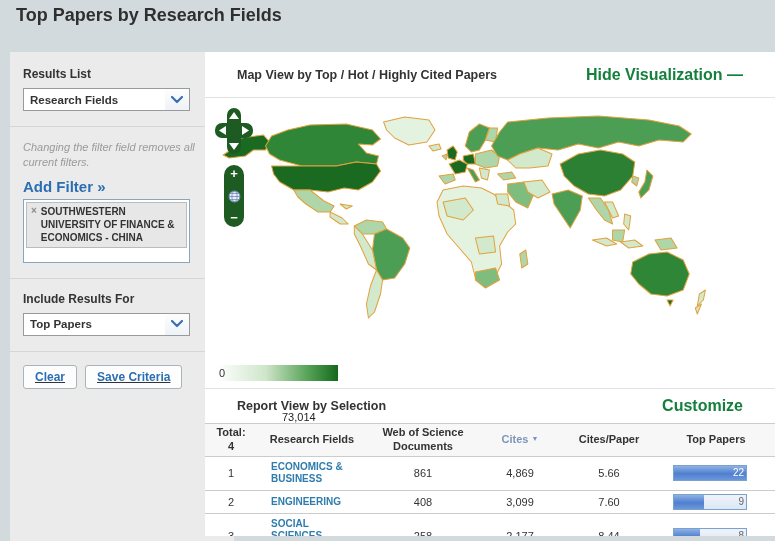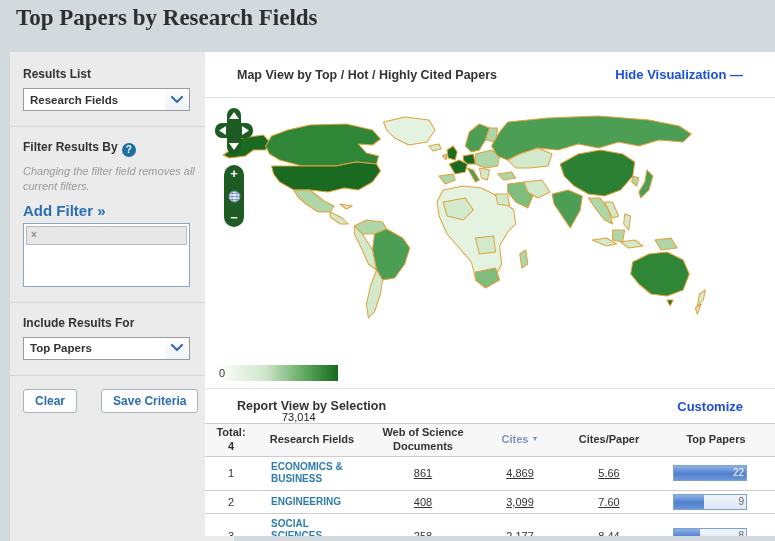--- a/index.html
+++ b/index.html
@@ -6,21 +6,21 @@
   html,body { width:775px; height:541px; overflow:hidden; }
   body {
     font-family:"Liberation Sans", sans-serif;
     background:#d3dadd;
     color:#333;
     font-size:12px;
     position:relative;
   }
   
   .page-header { height:52px; padding:5px 0 0 16px; }
-  .page-title { font-size:23px; font-weight:bold; color:#2f2f2f;font-family:Liberation Serif, serif; }
+  .page-title { font-size:18px; font-weight:bold; color:#2f2f2f; }
 
   
   .sidebar {
     position:absolute; left:10px; top:52px; bottom:0; width:224px;
     background:#ebebeb; padding:15px 13px 0 13px;
   }
   .side-label { font-weight:bold; font-size:12px; color:#333; margin-bottom:7px; }
   .dropdown {
     width:167px; height:23px; background:#fff; border:1px solid #9a9a9a;
     display:flex; align-items:center; cursor:pointer;
@@ -41,38 +41,38 @@
   .add-filter { color:#2a6eb3; font-weight:bold; font-size:15px; text-decoration:none; display:inline-block; margin-bottom:4px; cursor:pointer; }
   .filter-box {
     width:167px; height:64px; background:#fff; border:1px solid #8aa5bf; overflow:hidden;
   }
   .filter-chip {
     margin:2px; background:#e7e7e7; border:1px solid #bbb; padding:2px 4px 3px 4px;
     display:flex; gap:4px; cursor:default;
   }
   .chip-x { color:#8a8a8a; font-weight:bold; font-size:10px; line-height:1.2; cursor:pointer; }
   .chip-text { font-weight:bold; font-size:10px; color:#333; line-height:1.3; }
-  .side-buttons { display:flex; gap:24px; }
+  .side-buttons { display:flex; gap:8px;text-decoration:underline; }
   .btn {
     background:#fdfdfd; border:1px solid #a9b4ba; border-radius:3px;
     color:#2a6eb3; font-weight:bold; font-size:12px; padding:4px 11px; cursor:pointer;
     font-family:"Liberation Sans", sans-serif;
   }
 
   
   .main {
     position:absolute; left:205px; top:52px; right:0; bottom:5px;
     background:#fff; overflow:hidden;
   }
   .section-head {
     display:flex; justify-content:space-between; align-items:center;
     padding:0 32px; height:45px;
   }
   .section-title { font-weight:bold; font-size:12.5px; color:#333; }
-  .blue-link { color:#1d4ed8; font-weight:bold; font-size:13px; text-decoration:none; cursor:pointer; }
+  .blue-link { color:#15803d; font-weight:bold; font-size:16px; text-decoration:none; cursor:pointer; }
   .h-divider { border-top:1px solid #e2e2e2; }
 
   
   .map-area { position:relative; height:256px; background:#fff; }
   .map-area svg.world { display:block; width:100%; height:100%; }
   .map-controls { position:absolute; left:10px; top:10px; width:40px; }
   .zoom-pill {
     width:20px; height:62px; background:#1d5b22; border-radius:10px; margin:8px 0 0 9px;
     display:flex; flex-direction:column; align-items:center; justify-content:space-between;
     padding:3px 0; color:#fff; font-weight:bold; cursor:pointer;
@@ -95,21 +95,21 @@
   }
   .t-header {
     background:#f7f7f7; border-top:1px solid #ccc; border-bottom:1px solid #ccc;
     min-height:30px; font-weight:bold; font-size:11px; color:#333;
   }
   .t-header > div { text-align:center; line-height:1.25; padding:2px 0; }
   .th-cites { color:#7d95bc; cursor:pointer; }
   .sort-caret { font-size:7px; color:#6f96c8; vertical-align:2px; }
   .t-row { border-bottom:1px solid #ccc; font-size:11px; color:#333; }
   .t-row .rank { text-align:center; }
-  .t-row .num { text-align:center;text-decoration:underline; }
+  .t-row .num { text-align:center; }
   .field-link {
     display:inline-block; max-width:82px; color:#2e7cad; font-weight:bold; font-size:10px;
     line-height:1.25; text-decoration:none; cursor:pointer;
   }
   .cell-field { padding:4px 0 4px 14px; }
   .row-1 { min-height:27px; }
   .row-2 { min-height:23px; }
   .row-3 { min-height:33px; }
   .cell-bar { display:flex; justify-content:flex-end; padding-right:28px; }
   .bar-track {
@@ -139,29 +139,27 @@
     <span class="dd-value">Research Fields</span>
     <span class="dd-arrow">
       <svg width="12" height="8" viewBox="0 0 12 8">
           <path d="M1,1 L6,6 L11,1" fill="none" stroke="#3b6fb3" stroke-width="2.2" stroke-linecap="round" stroke-linejoin="round"></path>
         </svg>
     </span>
   </div>
 
   <div class="side-divider"></div>
 
-  <div class="side-label">
-    <span>Filter Results By</span><span class="help-icon">?</span>
-  </div>
   <div class="side-note">Changing the filter field removes all current filters.</div>
   <a class="add-filter">Add Filter »</a>
 
   <div class="filter-box">
     <div class="filter-chip">
       <span class="chip-x">×</span>
+      <span class="chip-text">SOUTHWESTERN UNIVERSITY OF FINANCE &amp; ECONOMICS - CHINA</span>
     </div>
   </div>
 
   <div class="side-divider"></div>
 
   <div class="side-label">Include Results For</div>
   <div class="dropdown">
     <span class="dd-value">Top Papers</span>
     <span class="dd-arrow">
       <svg width="12" height="8" viewBox="0 0 12 8">

